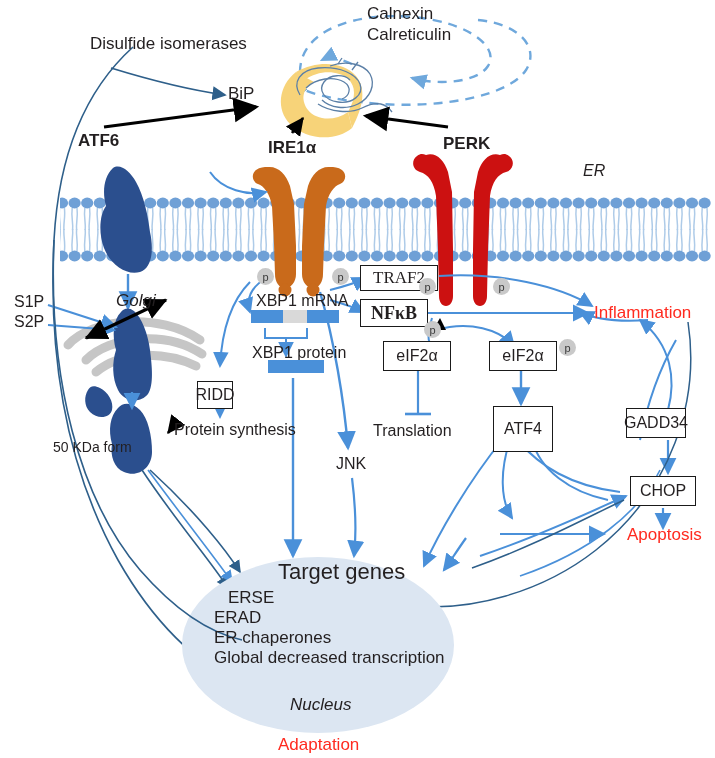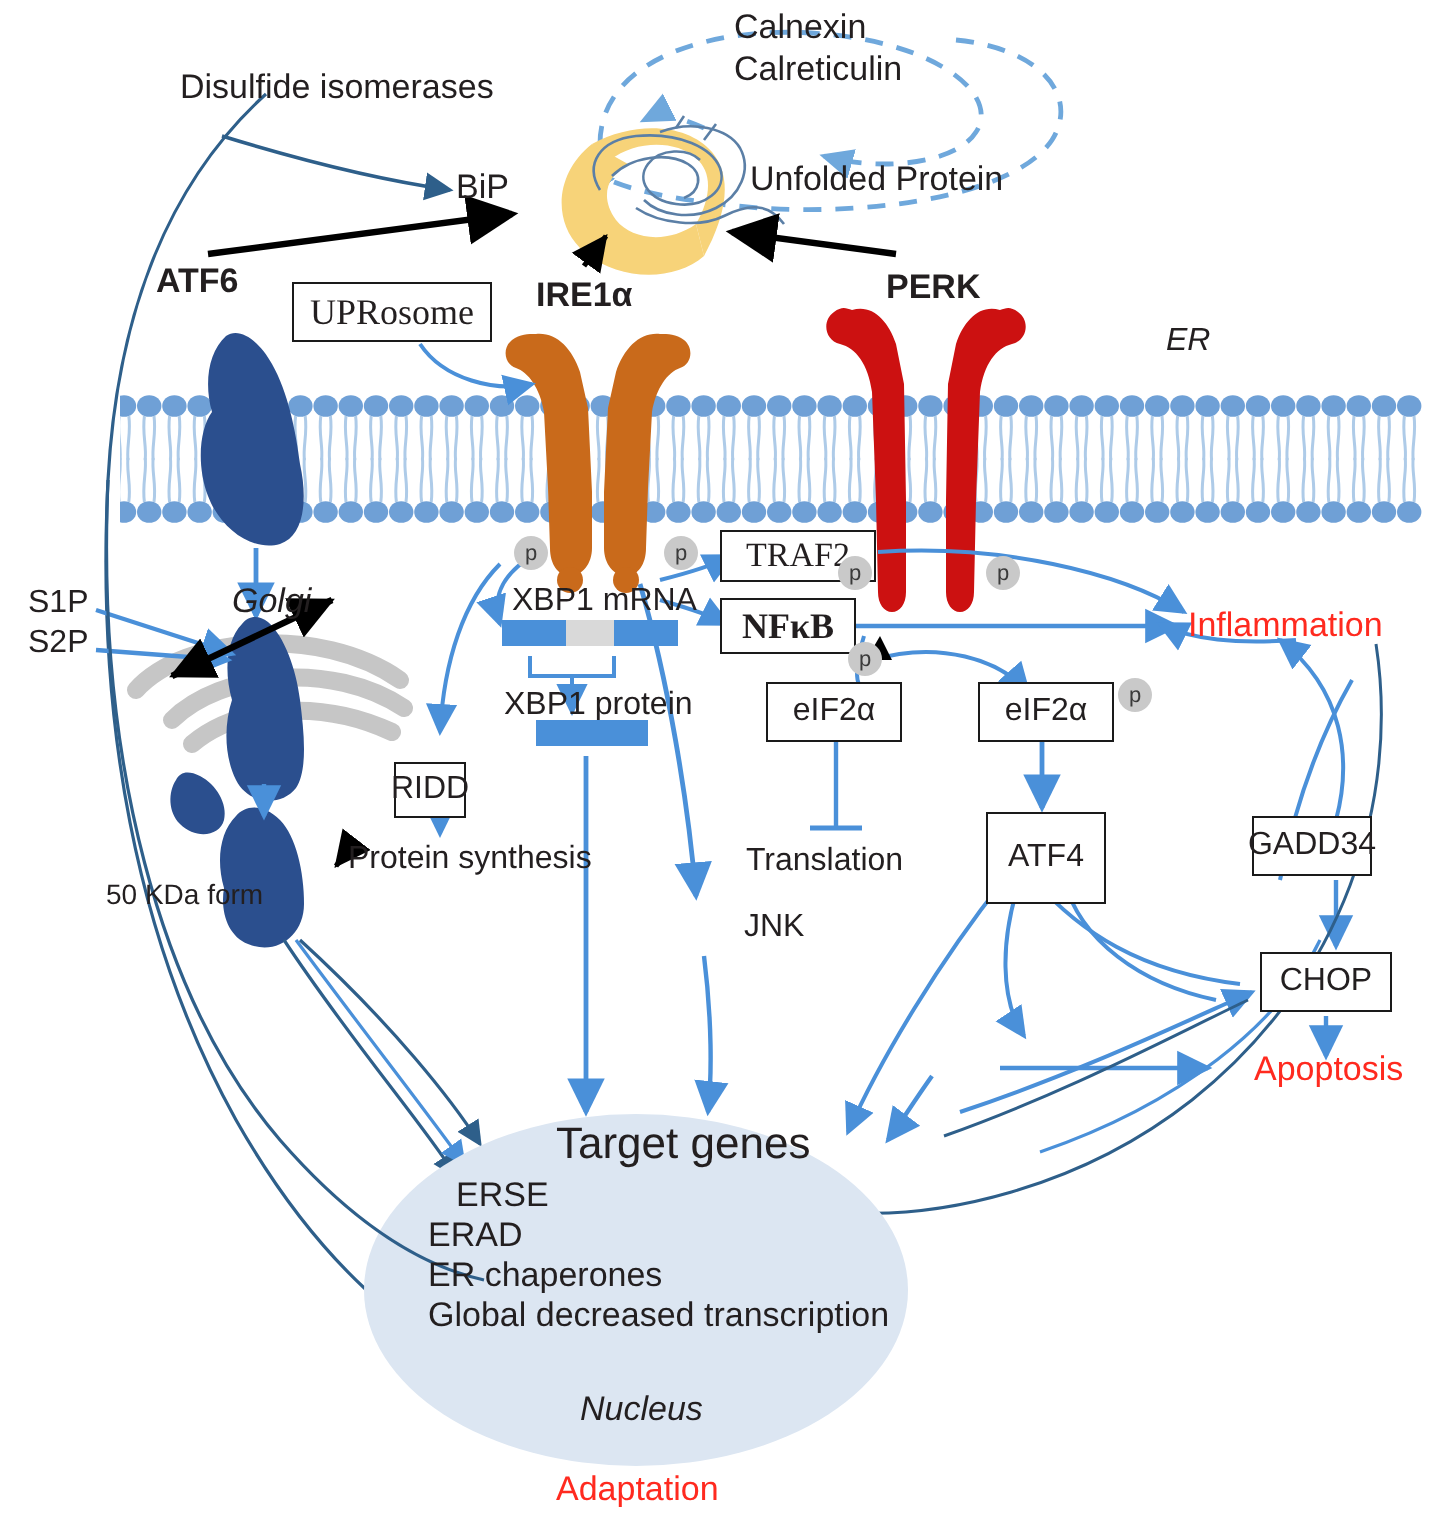--- a/index.html
+++ b/index.html
@@ -533,21 +533,20 @@
     </g>
 
   </svg>
 
   <div class="lbl" style="left:90px; top:34px; font-size:17px;">Disulfide isomerases</div>
 
   <div class="lbl" style="left:367px; top:4px; font-size:17px;">Calnexin</div>
 
   <div class="lbl" style="left:367px; top:25px; font-size:17px;">Calreticulin</div>
 
-  <div class="lbl" style="left:375px; top:80px; font-size:17px;">Unfolded Protein</div>
 
   <div class="lbl" style="left:228px; top:84px; font-size:17px;">BiP</div>
 
   <div class="lbl lbl-bold" style="left:78px; top:131px; font-size:17px;">ATF6</div>
 
   <div class="lbl lbl-bold" style="left:268px; top:138px; font-size:17px;">IRE1α</div>
 
   <div class="lbl lbl-bold" style="left:443px; top:134px; font-size:17px;">PERK</div>
 
   <div class="lbl lbl-italic" style="left:583px; top:162px; font-size:16px;">ER</div>
@@ -559,21 +558,21 @@
   <div class="lbl" style="left:14px; top:313px; font-size:16px;">S2P</div>
 
   <div class="lbl" style="left:53px; top:440px; font-size:14px;">50 KDa form</div>
 
   <div class="lbl" style="left:174px; top:421px; font-size:16px;">Protein synthesis</div>
 
   <div class="lbl" style="left:256px; top:292px; font-size:16px;">XBP1 mRNA</div>
 
   <div class="lbl" style="left:252px; top:344px; font-size:16px;">XBP1 protein</div>
 
-  <div class="lbl" style="left:336px; top:455px; font-size:16px;margin-left:36px;">JNK</div>
+  <div class="lbl" style="left:336px; top:455px; font-size:16px;">JNK</div>
 
   <div class="lbl" style="left:373px; top:422px; font-size:16px;">Translation</div>
 
   <div class="lbl lbl-red" style="left:594px; top:303px; font-size:17px;">Inflammation</div>
 
   <div class="lbl lbl-red" style="left:627px; top:525px; font-size:17px;">Apoptosis</div>
 
   <div class="lbl" style="left:278px; top:560px; font-size:22px;">Target genes</div>
 
   <div class="lbl" style="left:228px; top:588px; font-size:17px;">ERSE</div>
@@ -581,21 +580,20 @@
   <div class="lbl" style="left:214px; top:608px; font-size:17px;">ERAD</div>
 
   <div class="lbl" style="left:214px; top:648px; font-size:17px;">Global decreased transcription</div>
 
   <div class="lbl" style="left:214px; top:628px; font-size:17px;">ER chaperones</div>
 
   <div class="lbl lbl-italic" style="left:290px; top:695px; font-size:17px;">Nucleus</div>
 
   <div class="lbl lbl-red" style="left:278px; top:735px; font-size:17px;">Adaptation</div>
 
-  <div class="boxnode serif" style="left:146px; top:141px; width:100px; height:30px; font-size:18px;">UPRosome</div>
 
   <div class="boxnode serif" style="left:360px; top:265px; width:78px; height:26px; font-size:17px;">TRAF2</div>
 
   <div class="boxnode serif-bold" style="left:360px; top:299px; width:68px; height:28px; font-size:18px;">NFκB</div>
 
   <div class="boxnode" style="left:197px; top:381px; width:36px; height:28px; font-size:16px;">RIDD</div>
 
   <div class="boxnode" style="left:383px; top:341px; width:68px; height:30px; font-size:16px;">eIF2α</div>
 
   <div class="boxnode" style="left:489px; top:341px; width:68px; height:30px; font-size:16px;">eIF2α</div>

